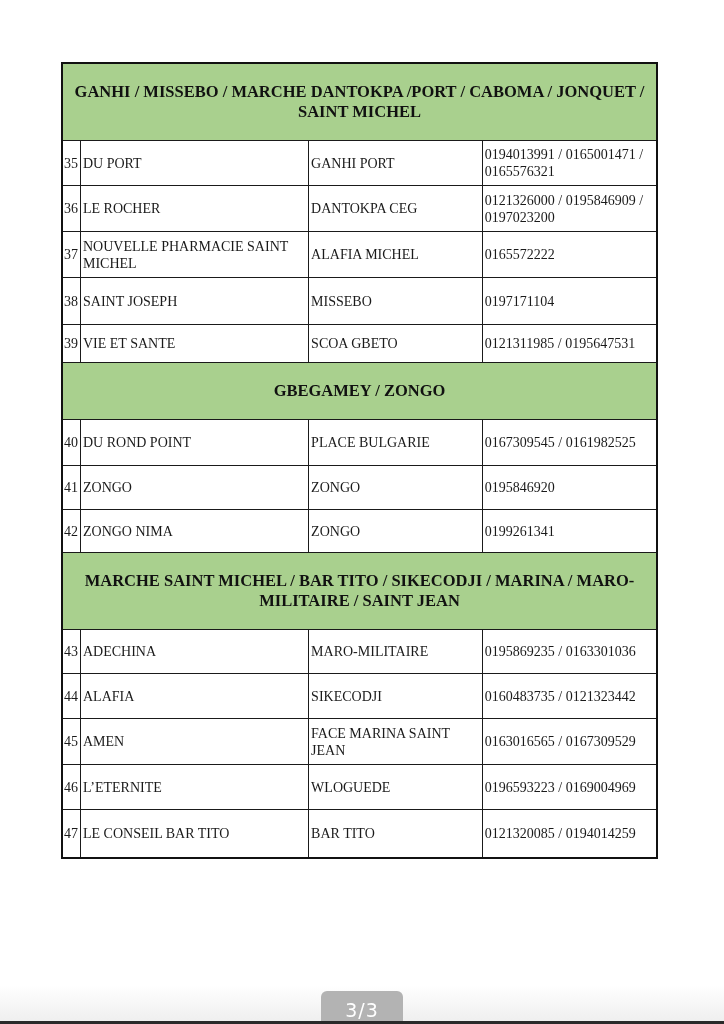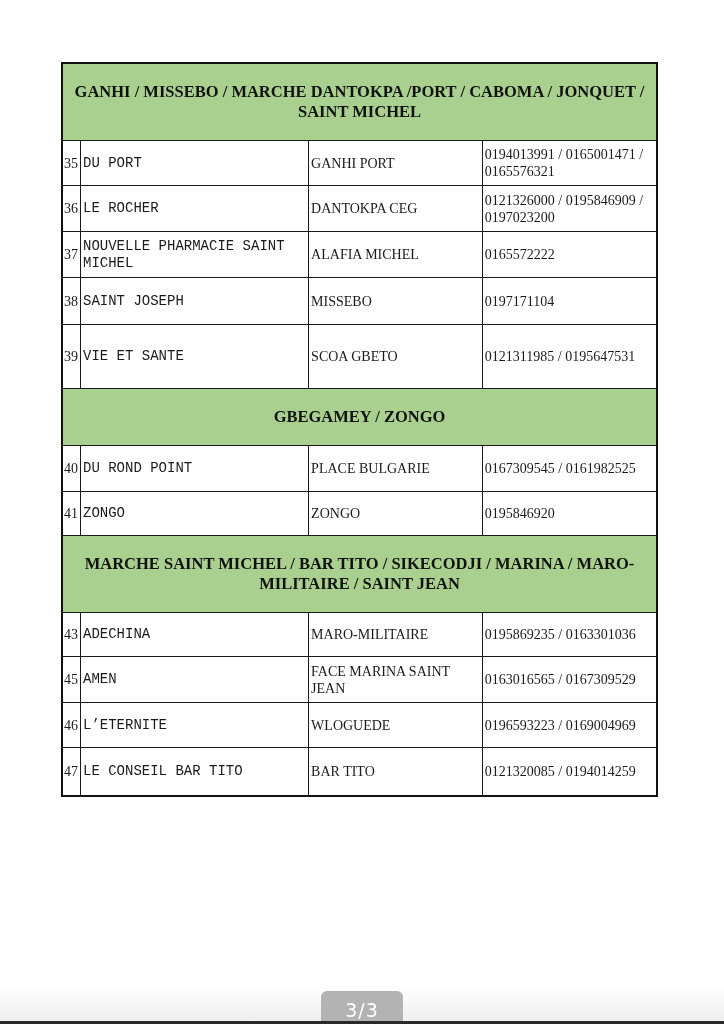--- a/index.html
+++ b/index.html
@@ -24,21 +24,21 @@
   .section-header td {
     background: #a9d08e;
     font-weight: bold;
     text-align: center;
     font-size: 16.5px;
     line-height: 20px;
     color: #111;
     padding: 18px 4px;
   }
   .col-num { width: 18px; text-align: right; padding-left: 1px !important; }
-  .col-name { width: 222px; font-family: Liberation Mono, monospace; }
+  .col-name { width: 222px; }
   .col-loc { width: 169px; }
   .col-phone { width: 170px; text-align: left; margin-left: 45px; }
   .page-indicator {
     position: absolute; left: 321px; top: 991px; width: 82px; height: 40px;
     background: #b3b3b3; border-radius: 6px 6px 0 0;
     color: #ffffff; text-align: center;
     font-family: "DejaVu Sans", sans-serif; font-size: 19px; line-height: 38px;
     letter-spacing: 1px;
   }
   .bottom-fade {
@@ -82,21 +82,21 @@
       <td class="col-name">NOUVELLE PHARMACIE SAINT MICHEL</td>
       <td class="col-loc">ALAFIA MICHEL</td>
       <td class="col-phone">0165572222</td>
     </tr>
     <tr style="height:47px">
       <td class="col-num">38</td>
       <td class="col-name">SAINT JOSEPH</td>
       <td class="col-loc">MISSEBO</td>
       <td class="col-phone">0197171104</td>
     </tr>
-    <tr style="height:64px">
+    <tr style="height:38px">
       <td class="col-num">39</td>
       <td class="col-name">VIE ET SANTE</td>
       <td class="col-loc">SCOA GBETO</td>
       <td class="col-phone">0121311985 / 0195647531</td>
     </tr>
 
     <tr class="section-header" style="height:44px">
       <td colspan="4">GBEGAMEY / ZONGO</td>
     </tr>
     <tr style="height:46px">
@@ -104,29 +104,41 @@
       <td class="col-name">DU ROND POINT</td>
       <td class="col-loc">PLACE BULGARIE</td>
       <td class="col-phone">0167309545 / 0161982525</td>
     </tr>
     <tr style="height:44px">
       <td class="col-num">41</td>
       <td class="col-name">ZONGO</td>
       <td class="col-loc">ZONGO</td>
       <td class="col-phone">0195846920</td>
     </tr>
+    <tr style="height:43px">
+      <td class="col-num">42</td>
+      <td class="col-name">ZONGO NIMA</td>
+      <td class="col-loc">ZONGO</td>
+      <td class="col-phone">0199261341</td>
+    </tr>
 
     <tr class="section-header" style="height:56px">
       <td colspan="4">MARCHE SAINT MICHEL / BAR TITO / SIKECODJI / MARINA / MARO-MILITAIRE / SAINT JEAN</td>
     </tr>
     <tr style="height:44px">
       <td class="col-num">43</td>
       <td class="col-name">ADECHINA</td>
       <td class="col-loc">MARO-MILITAIRE</td>
       <td class="col-phone">0195869235 / 0163301036</td>
+    </tr>
+    <tr style="height:45px">
+      <td class="col-num">44</td>
+      <td class="col-name">ALAFIA</td>
+      <td class="col-loc">SIKECODJI</td>
+      <td class="col-phone">0160483735 / 0121323442</td>
     </tr>
     <tr style="height:46px">
       <td class="col-num">45</td>
       <td class="col-name">AMEN</td>
       <td class="col-loc">FACE MARINA SAINT JEAN</td>
       <td class="col-phone">0163016565 / 0167309529</td>
     </tr>
     <tr style="height:45px">
       <td class="col-num">46</td>
       <td class="col-name">L’ETERNITE</td>

